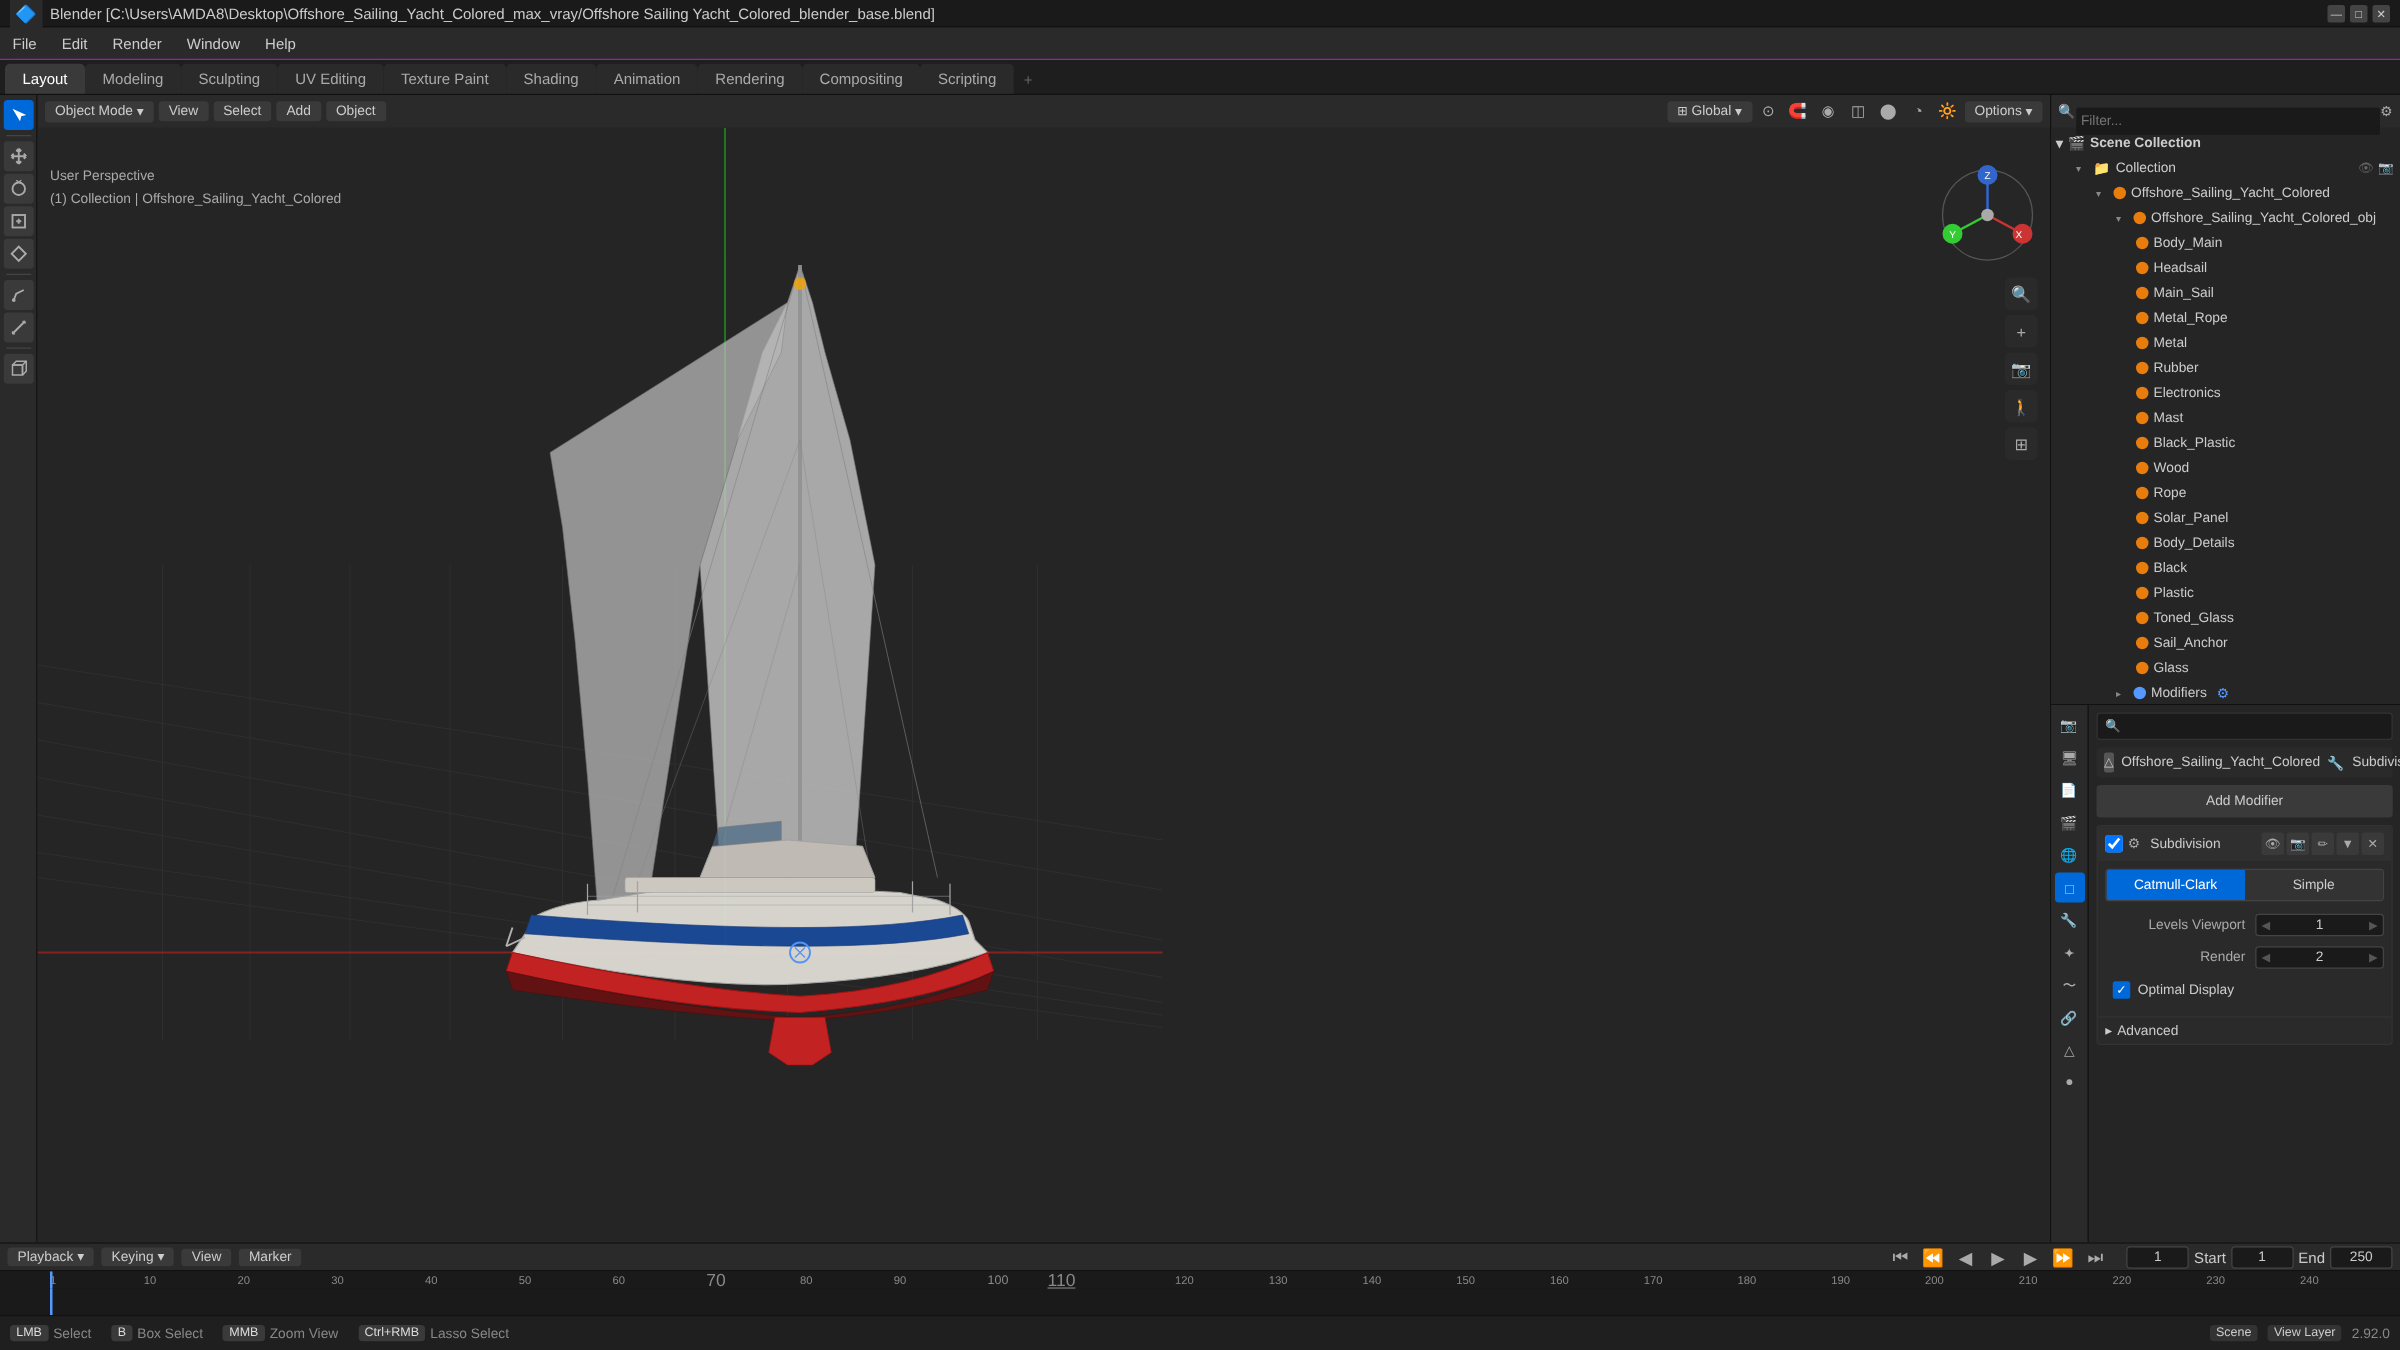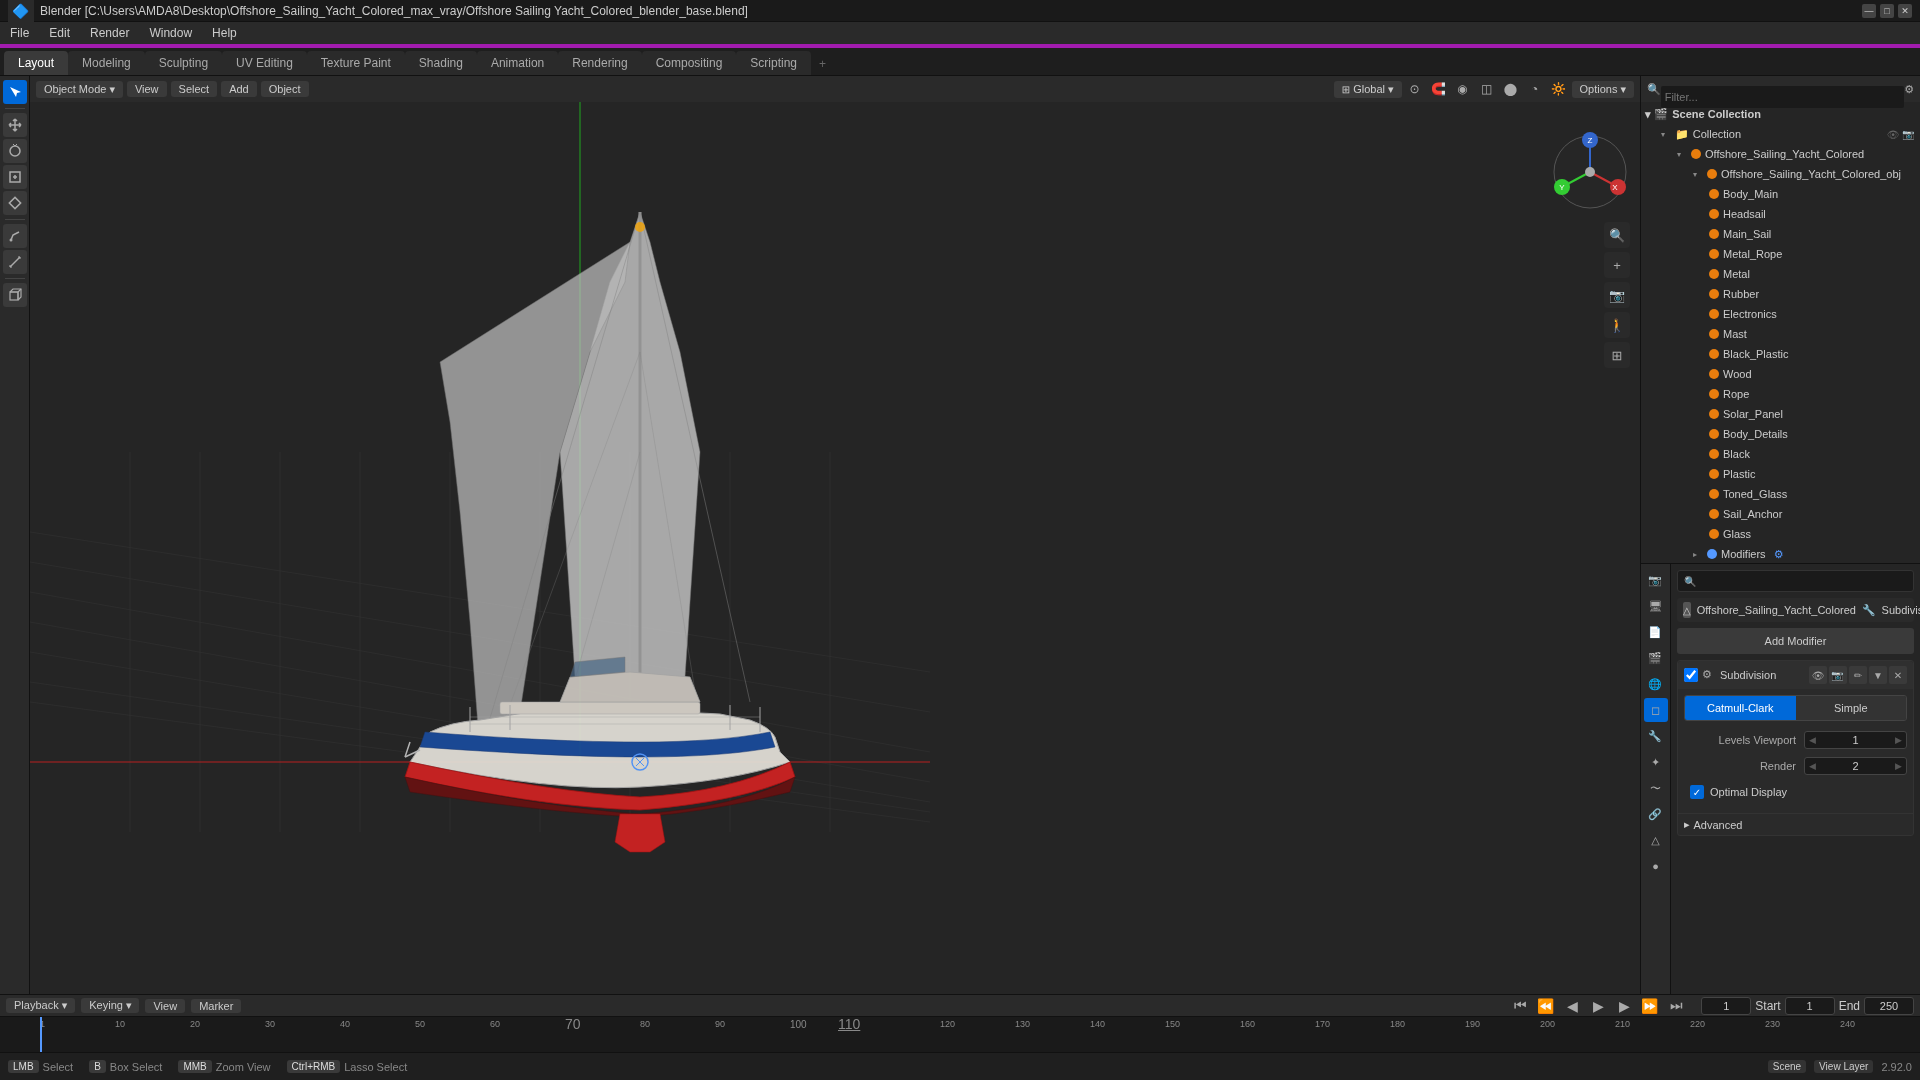--- a/index.html
+++ b/index.html
@@ -48,21 +48,21 @@
     }
 
     
     #menubar {
       width: 100%;
       height: 26px;
       background: #2a2a2a;
       display: flex;
       align-items: center;
       gap: 0;
-      border-bottom: 4px solid #a21caf;
+      border-bottom: 1px solid #a21caf;
     }
     .menu-item {
       padding: 2px 10px;
       font-size: 12px;
       color: #ccc;
       cursor: pointer;
       height: 100%;
       display: flex;
       align-items: center;
     }
@@ -918,20 +918,24 @@
 
           <line x1="170" y1="548" x2="155" y2="555" stroke="#bbb" stroke-width="1.5"></line>
           <line x1="155" y1="555" x2="160" y2="540" stroke="#bbb" stroke-width="1.5"></line>
 
           <circle cx="390" cy="560" r="8" fill="none" stroke="#5599ff" stroke-width="1.5"></circle>
           <line x1="386" y1="556" x2="394" y2="564" stroke="#5599ff" stroke-width="1"></line>
           <line x1="394" y1="556" x2="386" y2="564" stroke="#5599ff" stroke-width="1"></line>
         </g>
       </svg>
 
+      <div id="viewport-info">
+        <div>User Perspective</div>
+        <div>(1) Collection | Offshore_Sailing_Yacht_Colored</div>
+      </div>
 
       <div id="nav-gizmo">
         <svg width="80" height="80" viewBox="0 0 80 80">
           <circle cx="40" cy="40" r="36" fill="rgba(40,40,40,0.6)" stroke="#555" stroke-width="1"></circle>
 
           <line x1="40" y1="40" x2="68" y2="55" stroke="#cc3333" stroke-width="2"></line>
           <circle cx="68" cy="55" r="8" fill="#cc3333"></circle>
           <text x="65" y="58" font-size="8" fill="white" text-anchor="middle">X</text>
 
           <line x1="40" y1="40" x2="12" y2="55" stroke="#33cc33" stroke-width="2"></line>

